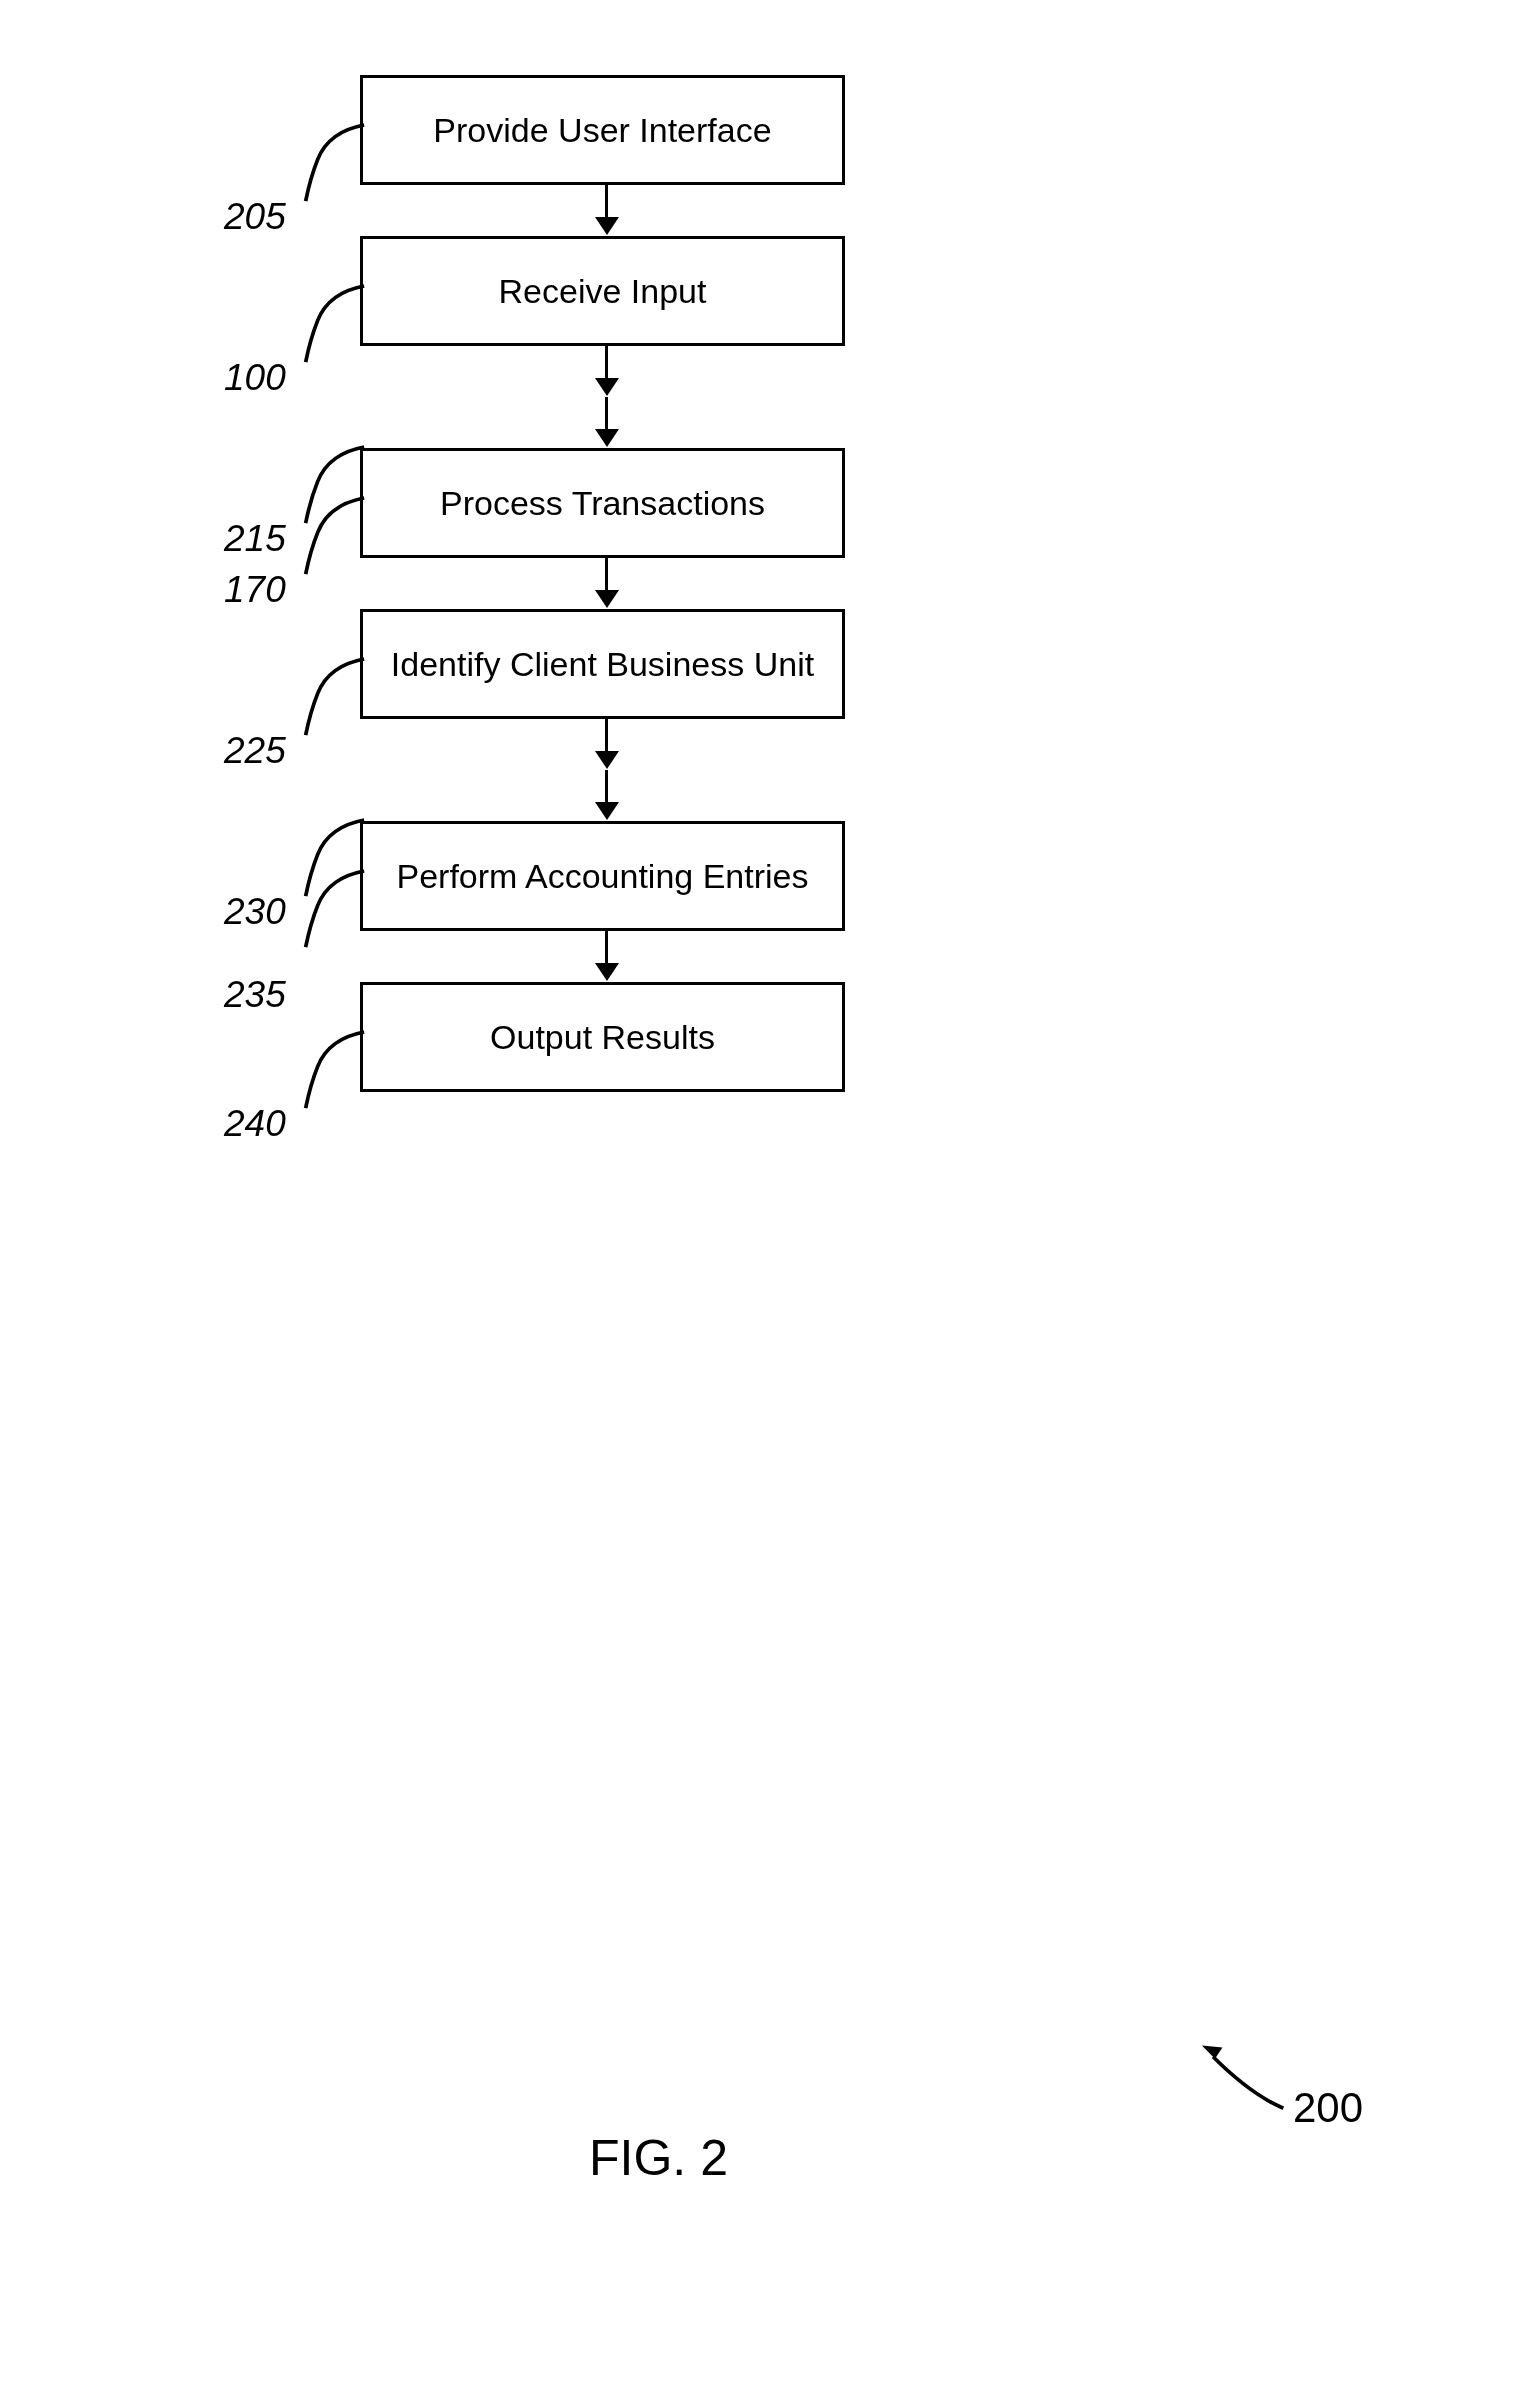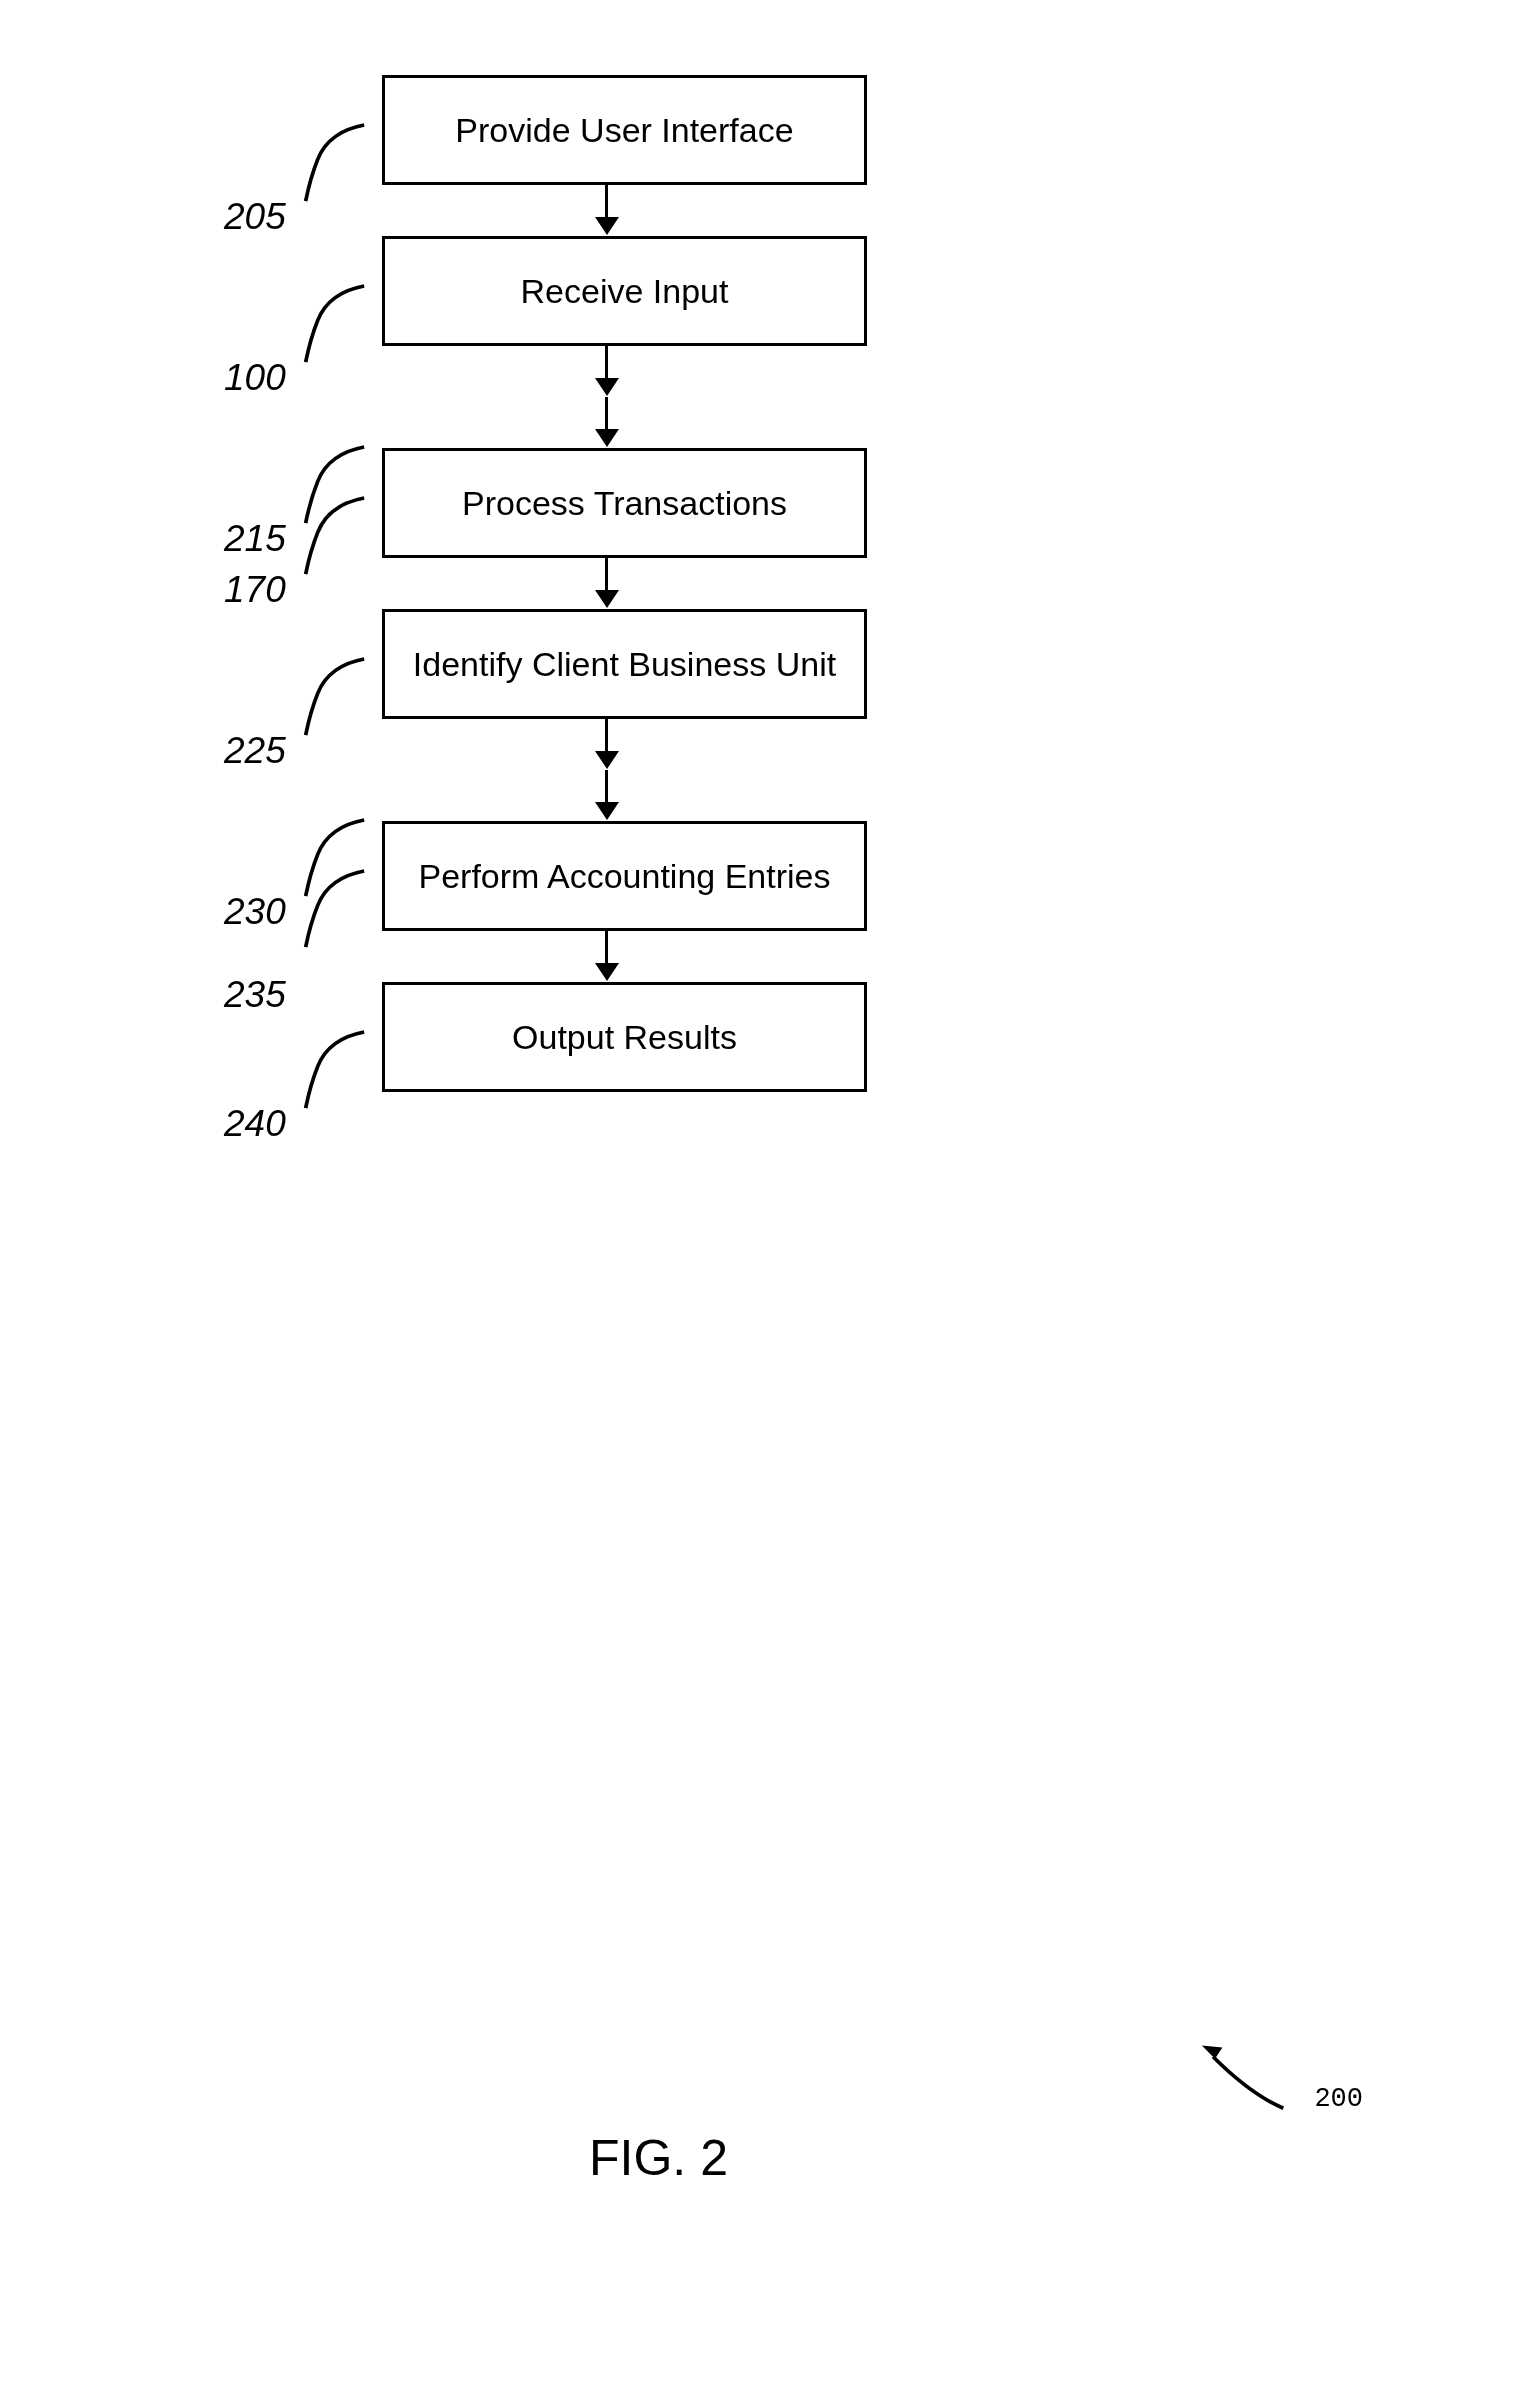--- a/index.html
+++ b/index.html
@@ -26,21 +26,21 @@
     }
     .box {
       width: 485px;
       height: 110px;
       border: 3.7px solid #000;
       display: flex;
       align-items: center;
       justify-content: center;
       font-size: 34px;
       background: white;
-      margin-left: 102px;
+      margin-left: 80px;
     }
     .arrow-container {
       width: 485px;
       height: 51px;
       margin-left: 84px;
       display: flex;
       justify-content: center;
       align-items: flex-start;
       position: relative;
     }
@@ -85,26 +85,25 @@
     .figure-label {
       font-size: 50px;
       font-weight: normal;
     }
     .fig-ref-container {
       position: absolute;
       right: 168px;
       bottom: 354px;
     }
     .fig-ref-label {
-      font-size: 27px;
+      font-size: 42px;
       font-weight: normal;
       position: absolute;
       right: 0;
       top: 37px;
-      font-family: Liberation Mono, monospace;
     }
     .fig-ref-arrow {
       position: absolute;
       right: 75px;
       top: -9.3px;
       width: 103px;
       height: 75px;
     }
   </style>
 </head>

